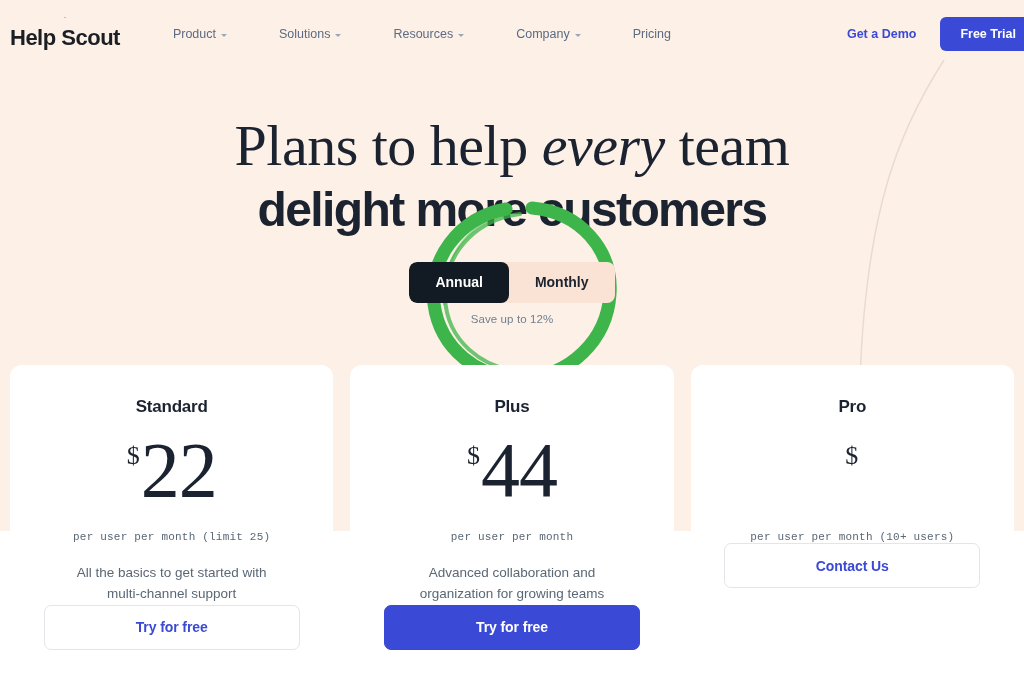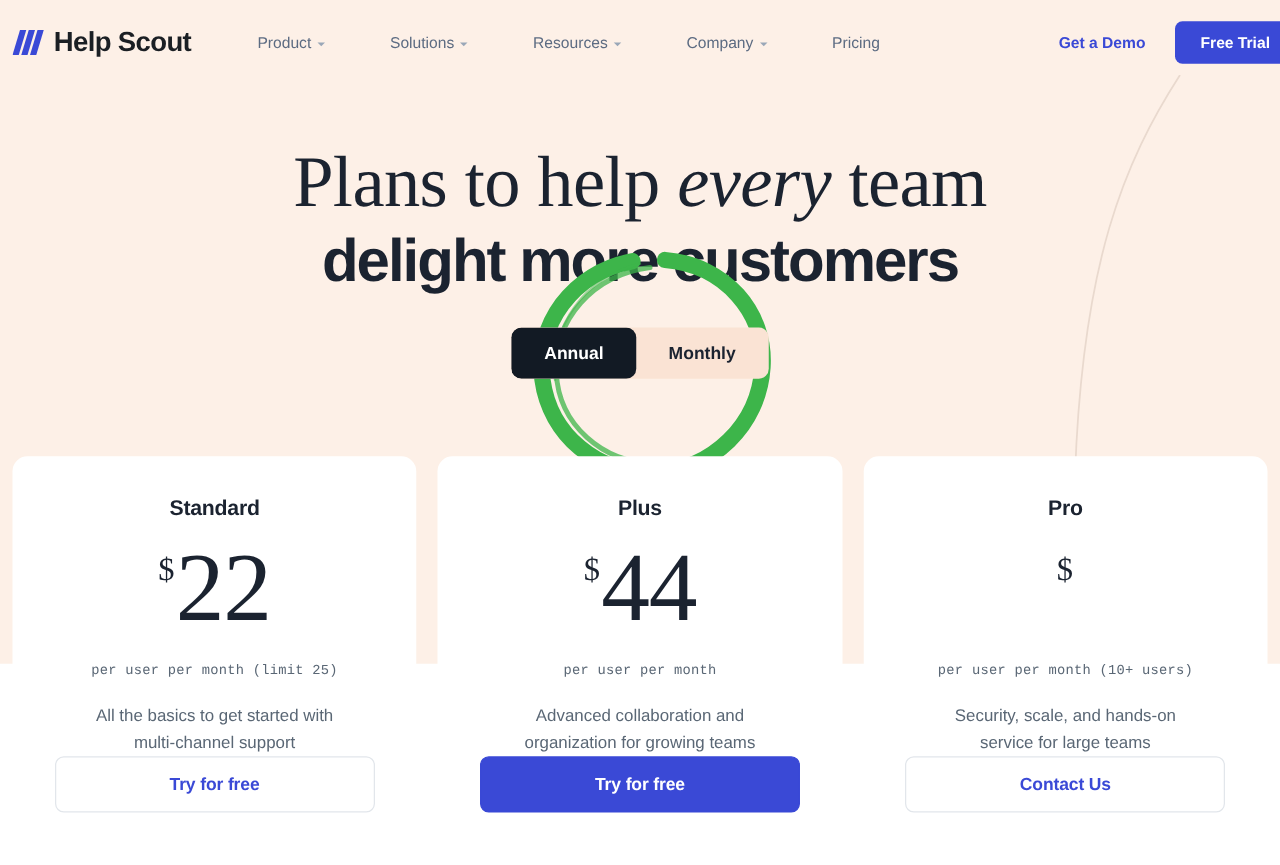--- a/index.html
+++ b/index.html
@@ -54,20 +54,21 @@
     align-items: center;
     z-index: 30;
   }
 
   .brand {
     display: flex;
     align-items: center;
     gap: 7px;
     margin-left: 10px;
     height: 34px;
+    flex-direction: column;
   }
   .brand-mark { width: 26px; height: 22px; display: block; }
   .brand-name {
     font-size: 22px;
     font-weight: 700;
     letter-spacing: -0.5px;
     color: #1B1F24;
     white-space: nowrap;
   }
 
@@ -360,20 +361,21 @@
            C 50 22, 19 58, 21 100
            C 23 142, 58 172, 100 173" stroke="#3DB54A" stroke-width="4" fill="none" stroke-linecap="round" opacity="0.75"></path>
   <path d="M 88 13 C 44 24, 16 62, 20 106" stroke="#3DB54A" stroke-width="2" fill="none" stroke-linecap="round" opacity="0.5"></path>
 </svg>
 
 <div class="billing">
   <div class="toggle">
     <button class="toggle-opt active">Annual</button>
     <button class="toggle-opt">Monthly</button>
   </div>
+  <div class="save-note">Save up to 12%</div>
 </div>
 
 <div class="cards">
 
   <div class="card">
     <div class="plan-name">Standard</div>
     <div class="price">
       <span class="price-cur">$</span>
       <span class="price-amt">22</span>
     </div>
@@ -392,17 +394,16 @@
     <div class="plan-desc">Advanced collaboration and organization for growing teams</div>
     <div class="cta filled">Try for free</div>
   </div>
 
   <div class="card">
     <div class="plan-name">Pro</div>
     <div class="price">
       <span class="price-cur">$</span>
     </div>
     <div class="price-meta">per user per month (10+ users)</div>
-    <div class="plan-desc">Security, scale, and hands-on service for large teams</div>
     <div class="cta outline">Contact Us</div>
   </div>
 
 </div>
 
 </body></html>

